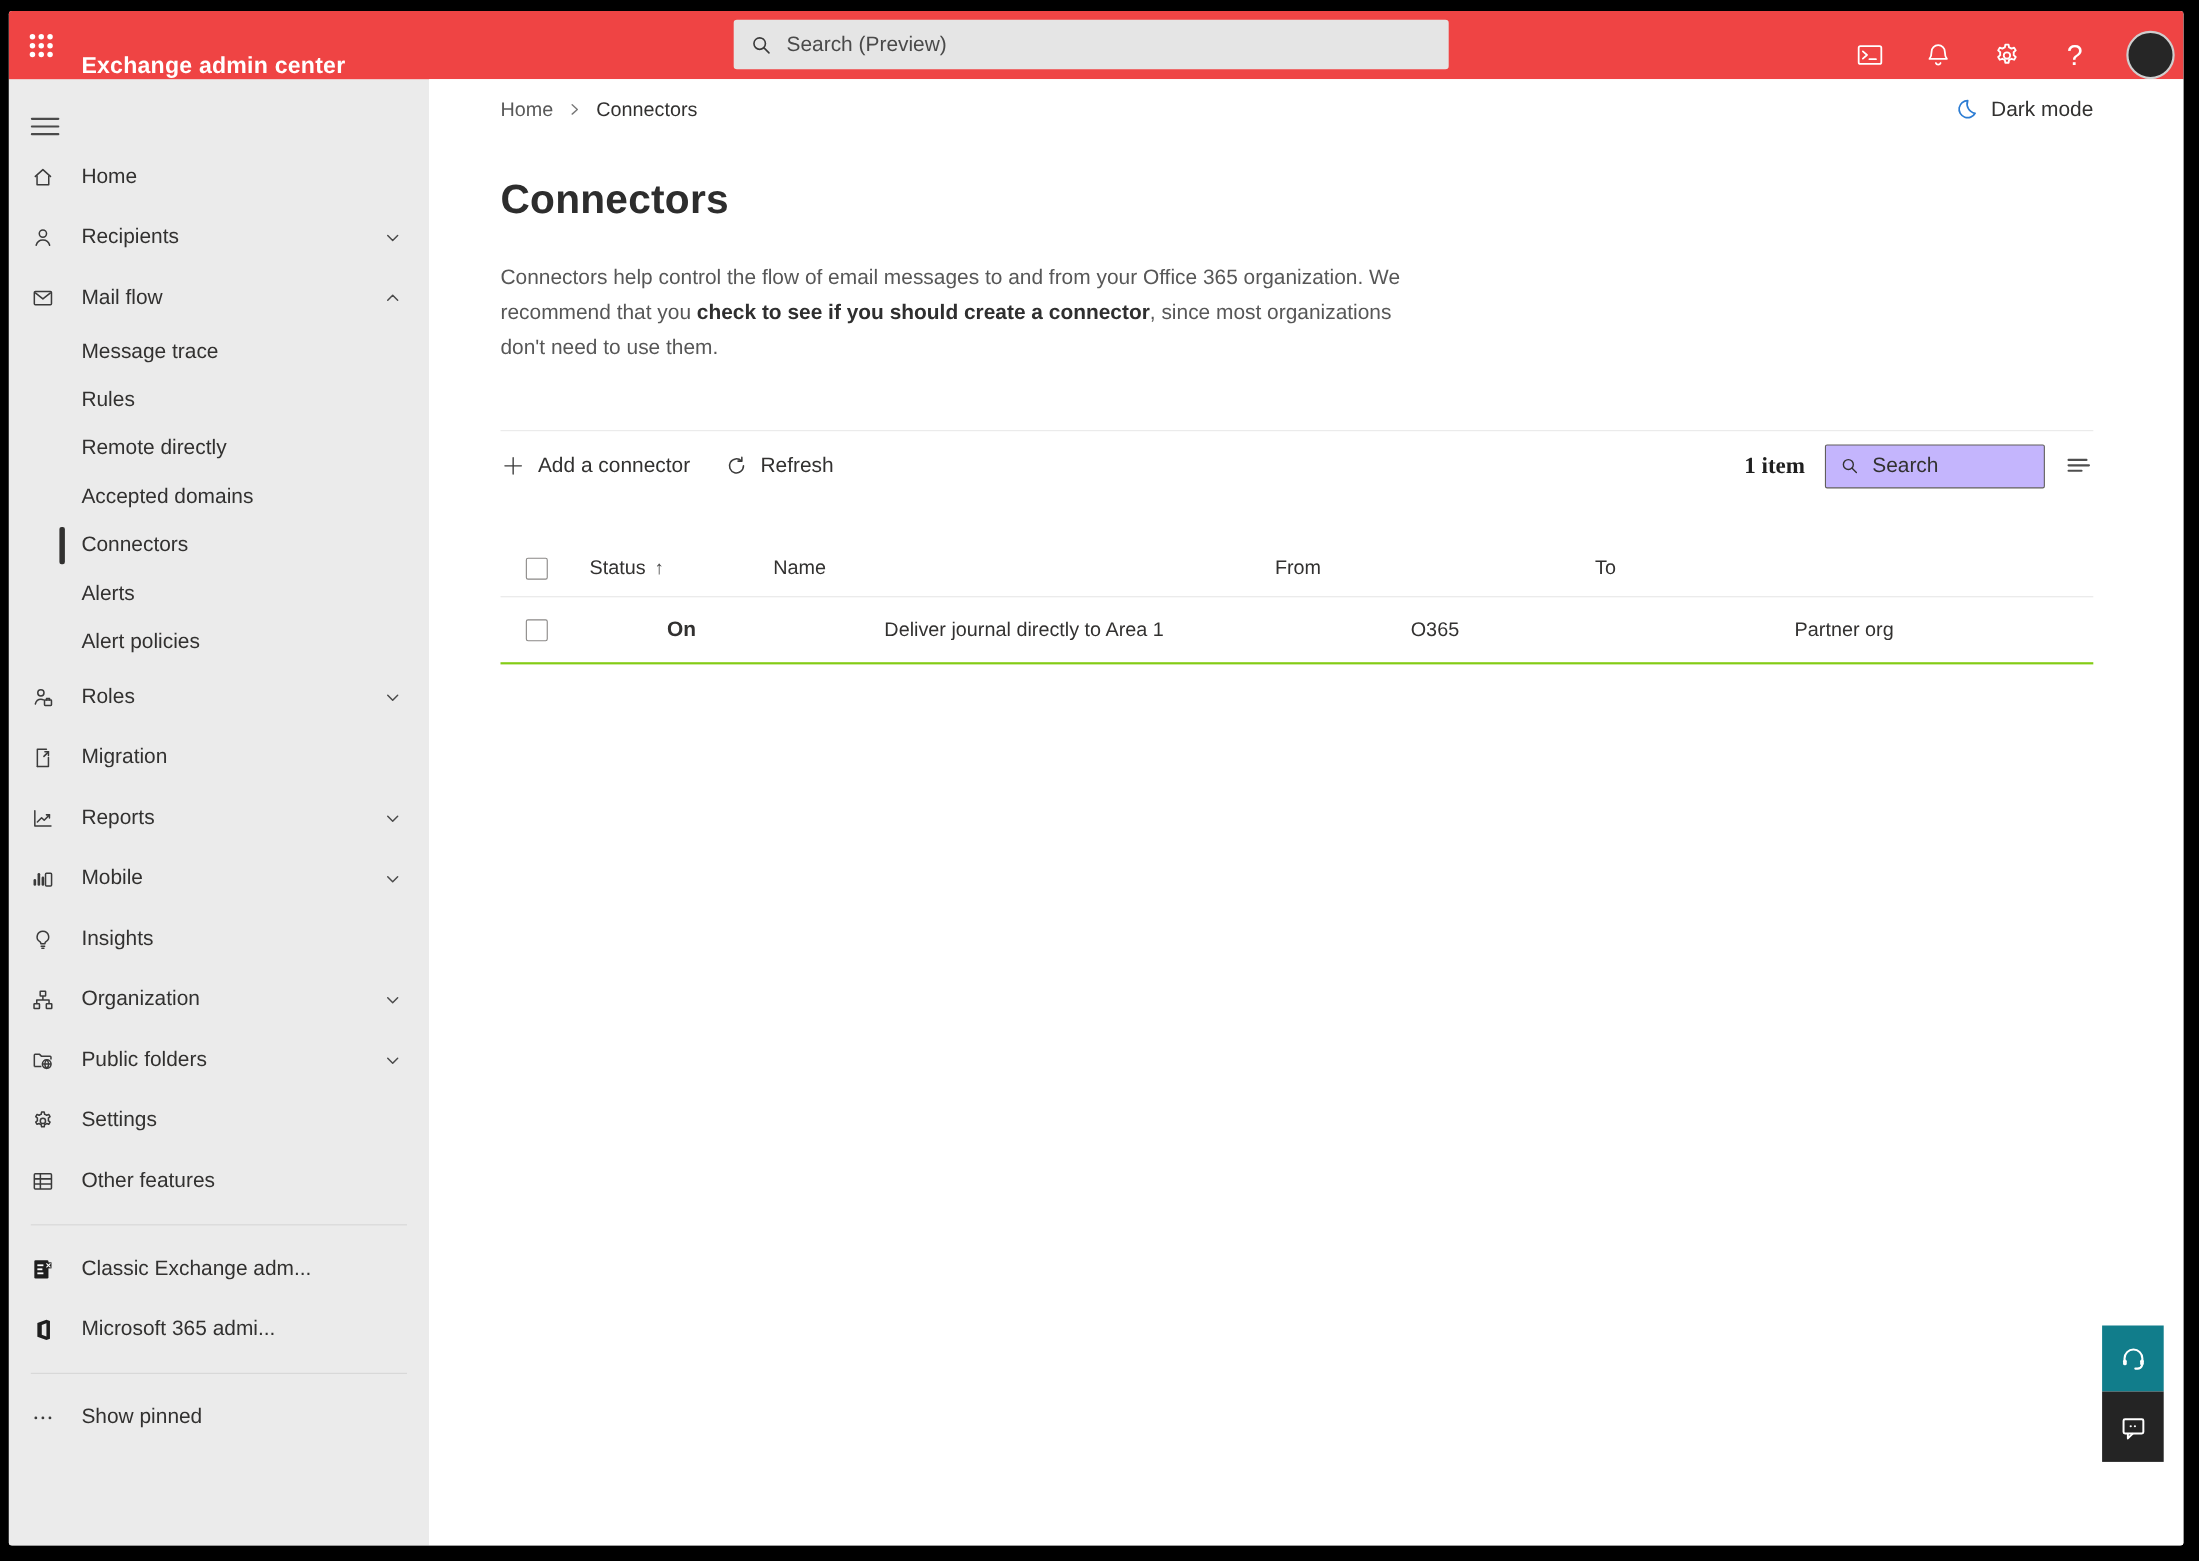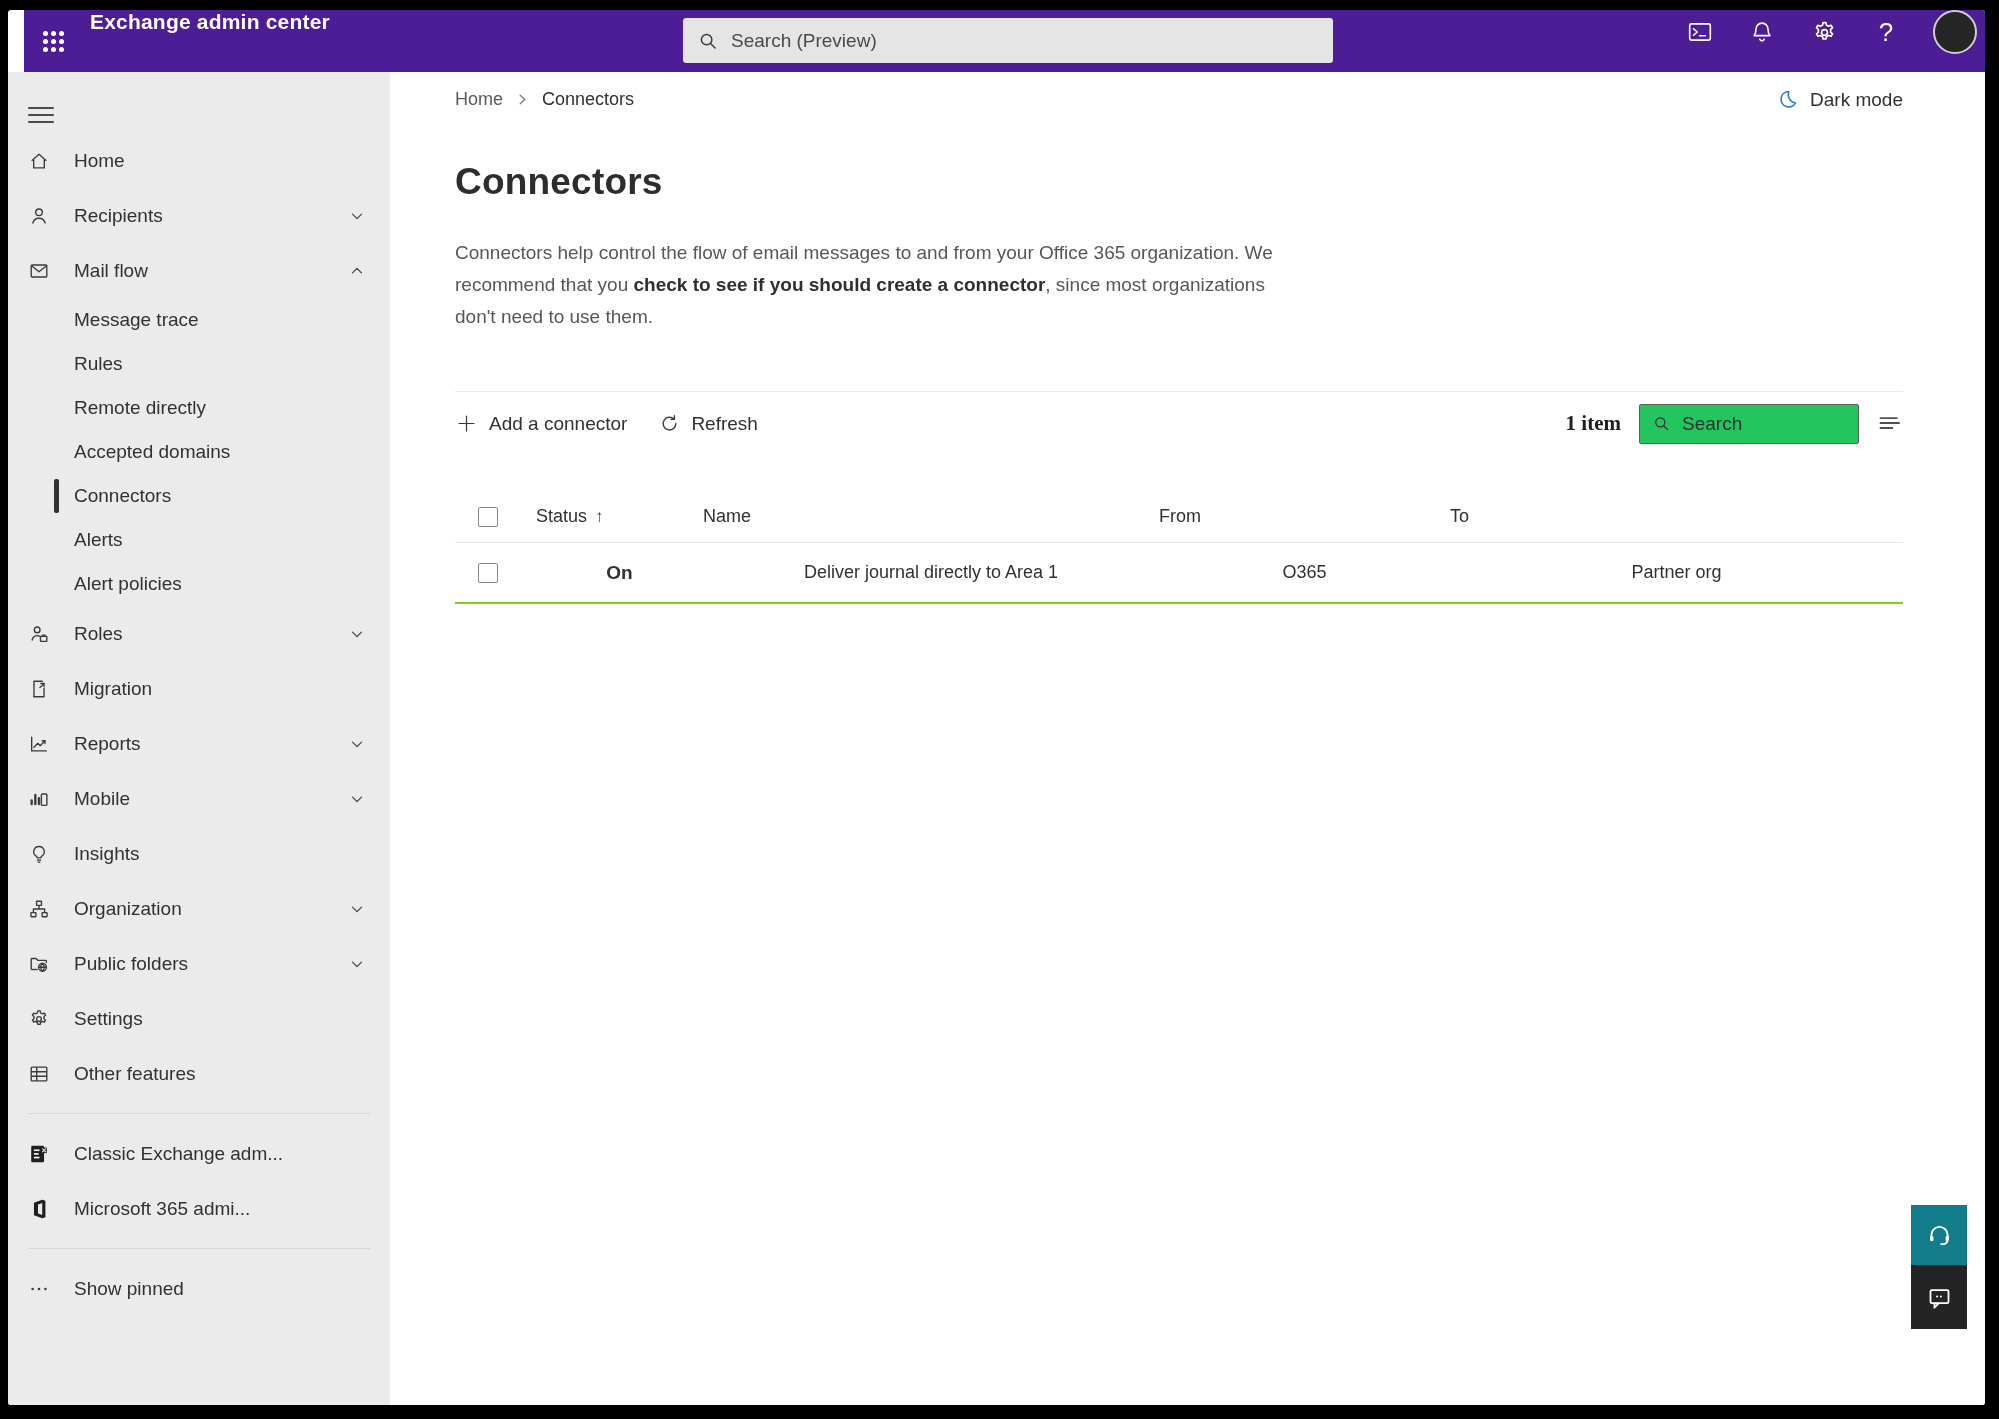--- a/index.html
+++ b/index.html
@@ -2,21 +2,21 @@
 <html><head>
 <meta charset="utf-8">
 <style>
   * { margin:0; padding:0; box-sizing:border-box; }
   html,body { width:1999px; height:1419px; background:#000; font-family:"Liberation Sans", sans-serif; }
   .page { position:relative; width:1999px; height:1419px; background:#000; overflow:hidden; }
   .app { position:absolute; left:8px; top:10px; right:14px; bottom:14px; background:#fff;
          border-radius:3px; display:flex; flex-direction:column; overflow:hidden; }
 
   
-  .topbar { position:relative; flex:0 0 62px; background:#4c1d95; display:flex; align-items:flex-start; color:#fff;margin-left:16px; }
+  .topbar { position:relative; flex:0 0 62px; background:#ef4444; display:flex; align-items:flex-end; color:#fff; }
   .waffle-btn { width:58px; height:62px; display:flex; align-items:center; justify-content:center; cursor:pointer; }
   .waffle { display:grid; grid-template-columns:repeat(3,5px); grid-template-rows:repeat(3,5px); gap:3px; }
   .waffle i { width:5px; height:5px; background:#fff; border-radius:50%; }
   .topbar-title { font-size:21px; font-weight:700; letter-spacing:.2px; margin-left:8px; }
   .topbar-search { position:absolute; left:659px; top:8px; width:650px; height:45px; background:#e5e5e5;
                    border-radius:3px; display:flex; align-items:center; padding:0 14px; gap:12px; }
   .topbar-search svg { flex:0 0 auto; }
   .topbar-search input { flex:1; border:none; outline:none; background:transparent; font-size:19px; color:#333;
                          font-family:"Liberation Sans", sans-serif; }
   .topbar-search input::placeholder { color:#4a4a4a; opacity:1; }
@@ -50,21 +50,21 @@
   .darkmode { margin-left:auto; display:flex; align-items:center; gap:11px; font-size:19px; color:#323130; cursor:pointer; }
   .page-title { margin-top:50px; font-size:37px; font-weight:700; color:#2d2d2d; letter-spacing:.2px; }
   .page-desc { margin-top:34px; max-width:842px; font-size:19px; line-height:32px; color:#575757; }
   .page-desc b { color:#2f2f2f; font-weight:700; }
 
   .toolbar { margin-top:58px; border-top:1px solid #e9e9e9; height:64px; display:flex; align-items:center; }
   .tool-btn { display:flex; align-items:center; gap:11px; font-size:19px; color:#323130; cursor:pointer; margin-right:32px; }
   .tool-btn svg { color:#3b3b3b; }
   .tool-right { margin-left:auto; display:flex; align-items:center; gap:16px; }
   .item-count { font-family:"Liberation Serif", serif; font-weight:700; font-size:21px; color:#1f1f1f; margin-right:2px; }
-  .list-search { width:220px; height:40px; border:1px solid #605e5c; border-radius:2px; background:#22c55e;
+  .list-search { width:200px; height:40px; border:1px solid #605e5c; border-radius:2px; background:#c4b5fd;
                  display:flex; align-items:center; padding:16px 12px; gap:11px; }
   .list-search input { flex:1; min-width:0; border:none; outline:none; font-size:19px; color:#323130;
                        font-family:"Liberation Sans", sans-serif; background:transparent; }
   .list-search input::placeholder { color:#323130; opacity:1; }
   .filter-btn { width:28px; height:28px; display:flex; align-items:center; justify-content:center; color:#4f4f4f; cursor:pointer; }
 
   .grid { margin-top:36px; }
   .grid-header, .grid-row { display:grid; grid-template-columns:81px 167px 456px 291px 1fr; align-items:center; }
   .grid-header { height:52px; border-bottom:1px solid #e7e7e7; font-size:18px; color:#323130; }
   .grid-row { height:61px; border-bottom:2px solid #84cc16; font-size:18px; color:#323130;text-align:center; }

